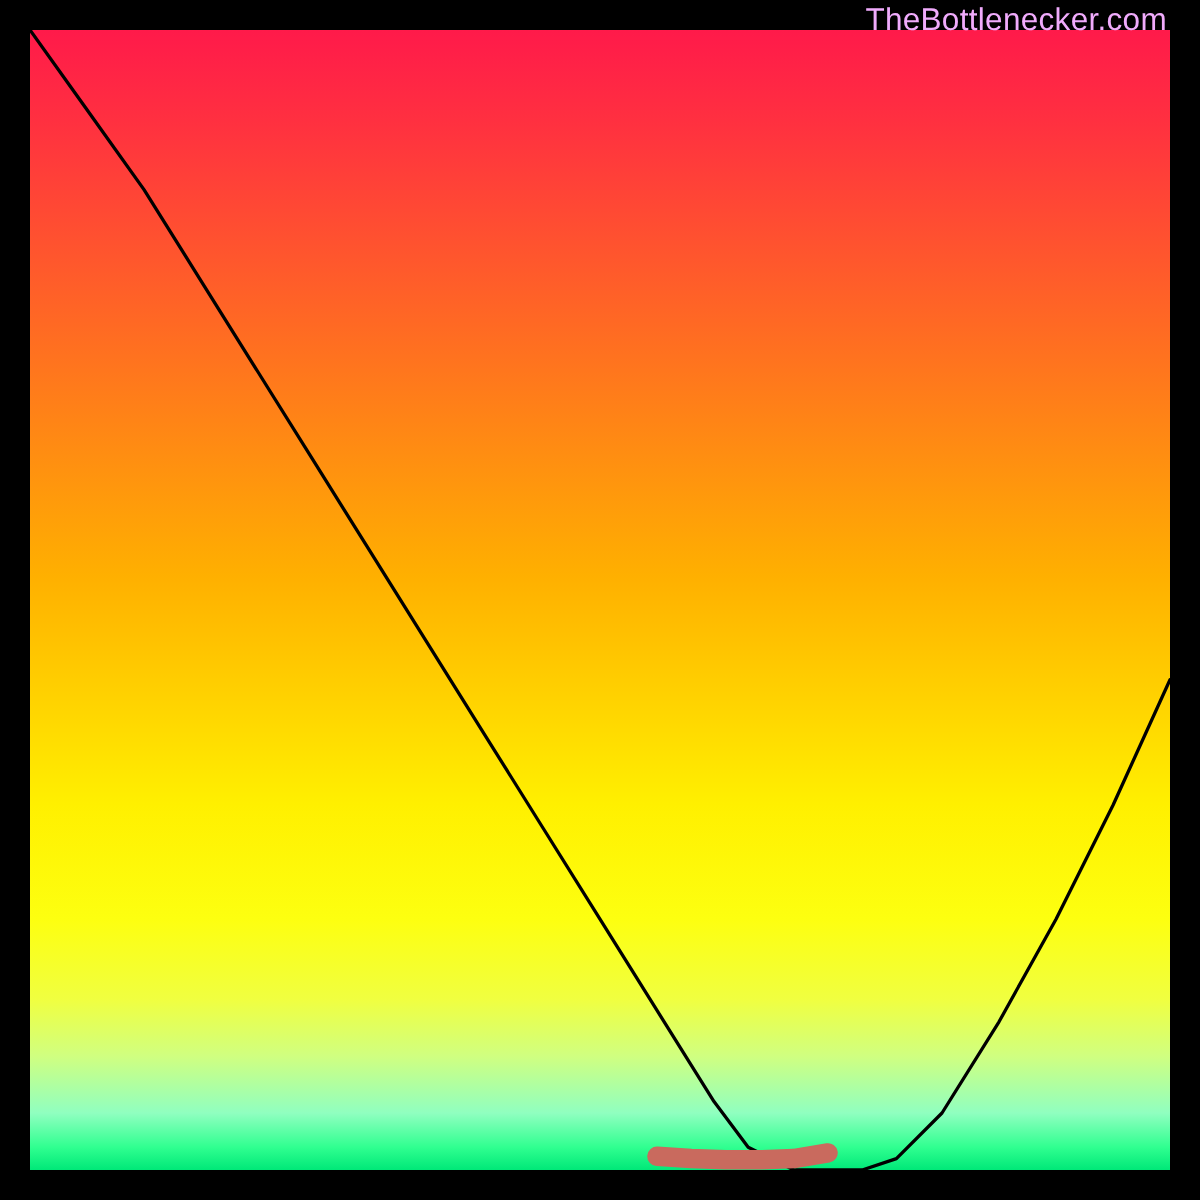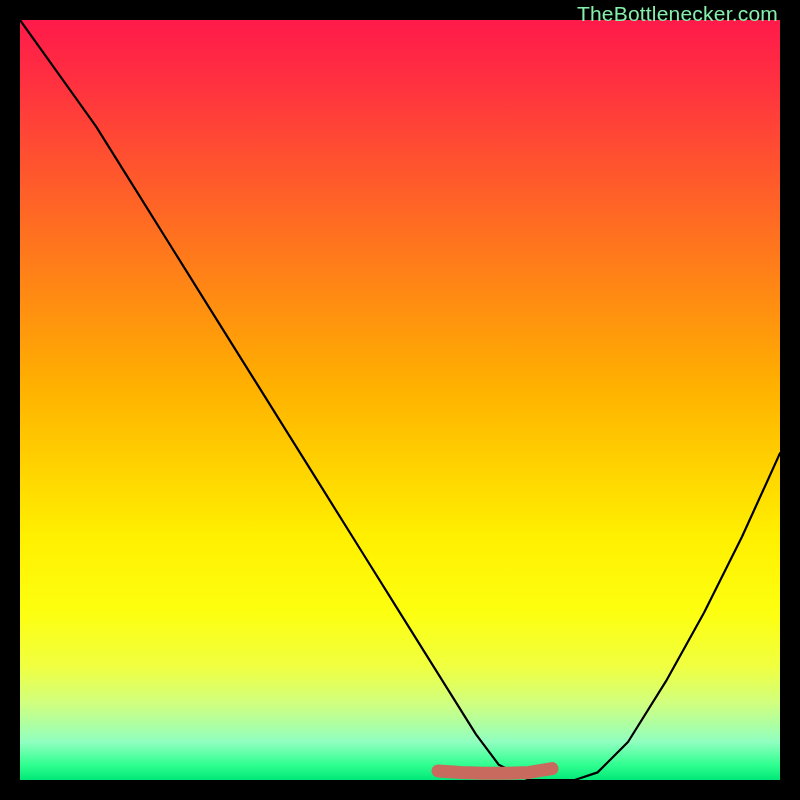--- a/index.html
+++ b/index.html
@@ -38,21 +38,21 @@
       #30ff90 98%,
       #00e878 100%
     );
   }
   .watermark {
     position: absolute;
     top: 2px;
     right: 22px;
     font-family: Arial, Helvetica, sans-serif;
     font-size: 21px;
-    color: #86efac;
+    color: #f0abfc;
     letter-spacing: 0.2px;
     font-weight: 500;
     margin-left: 48px;
   }
   svg.curve {
     position: absolute;
     left: 0;
     top: 0;
     width: 760px;
     height: 760px;

